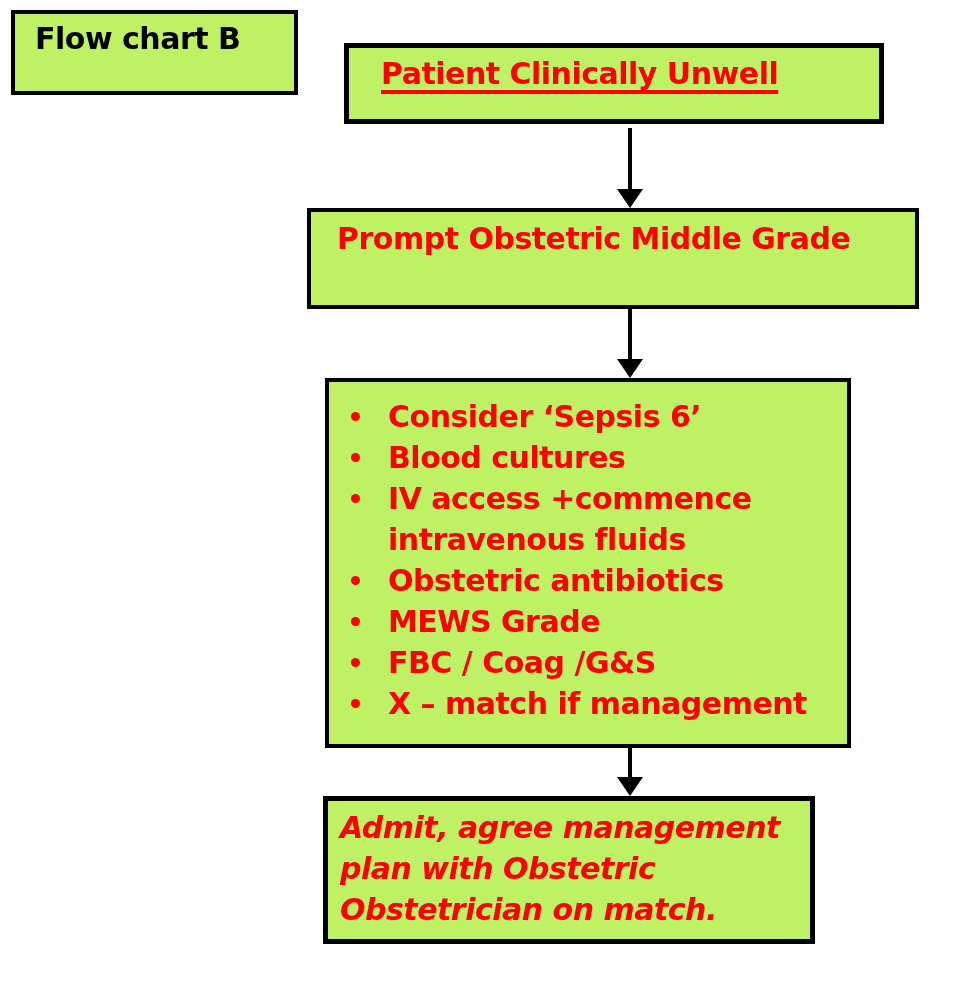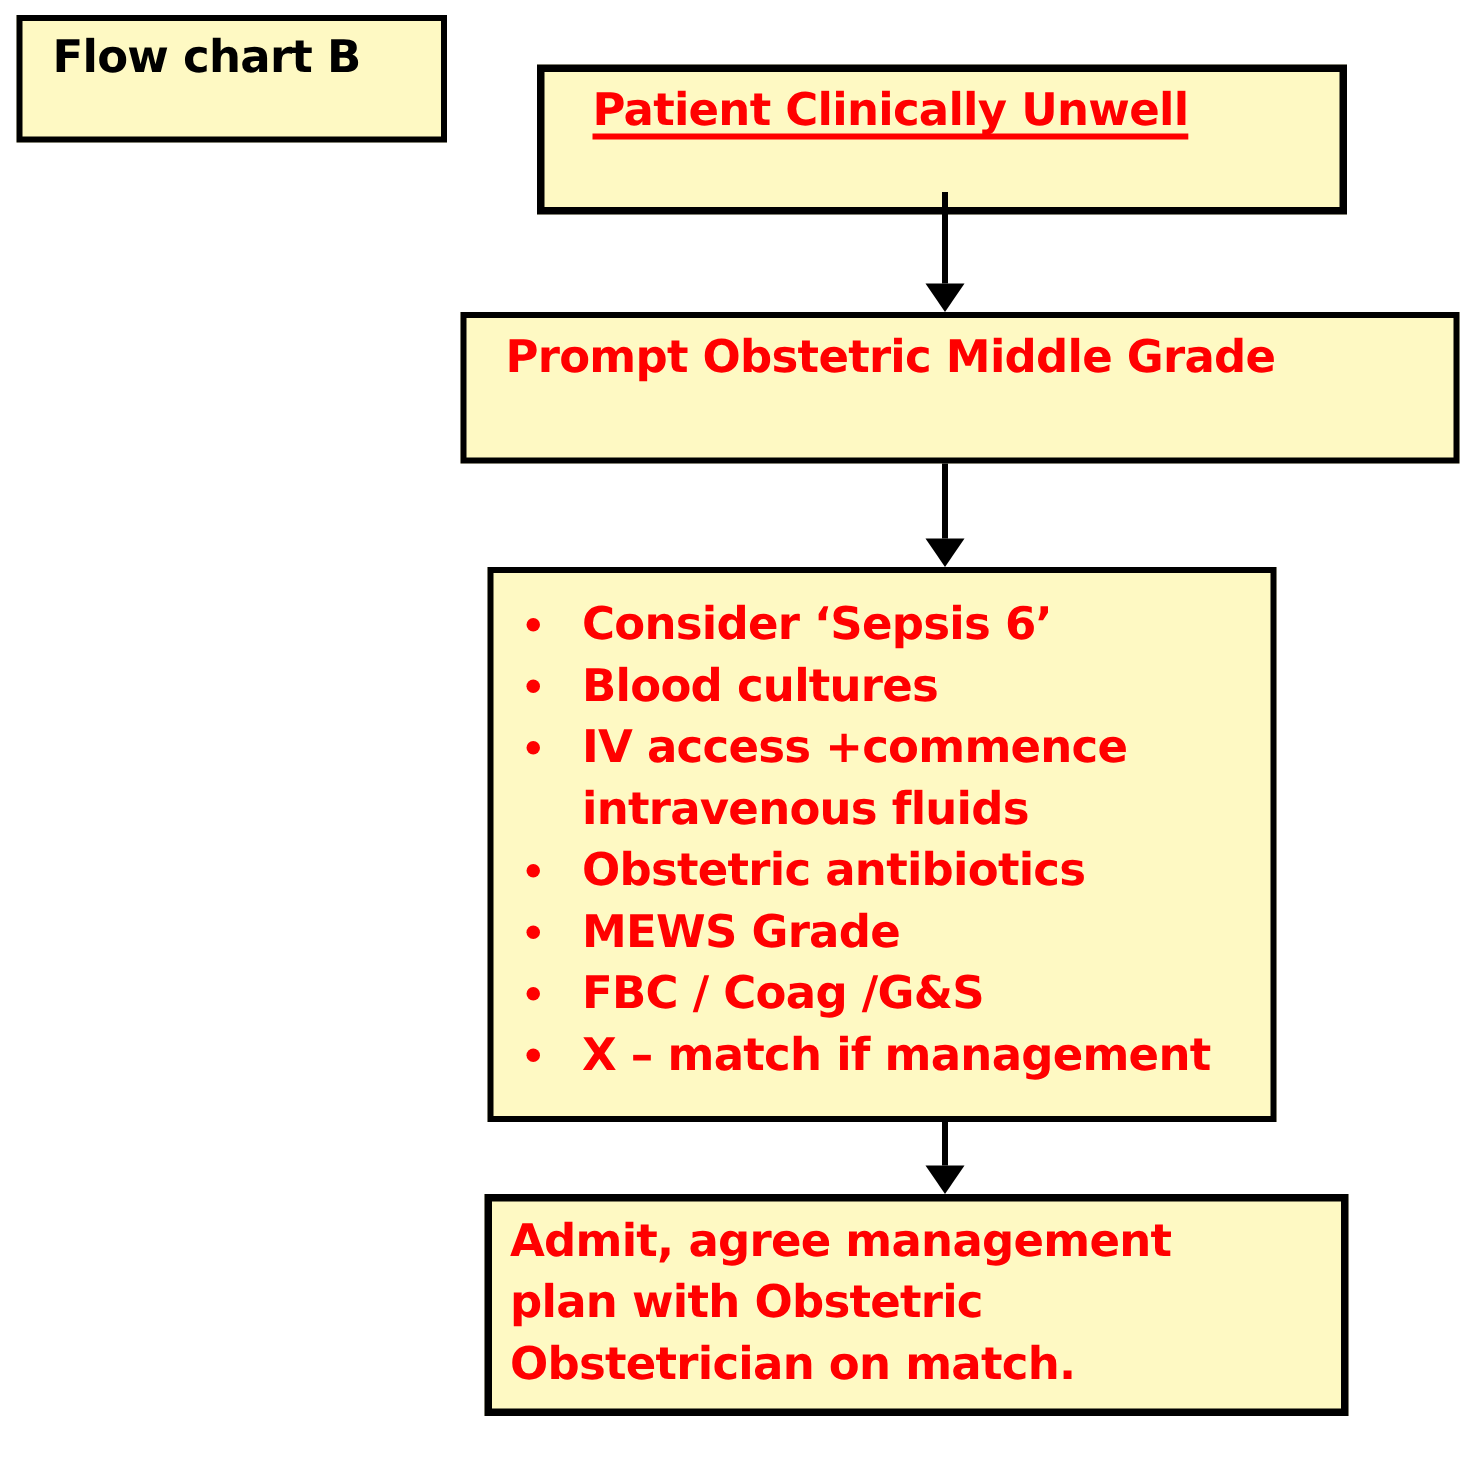--- a/index.html
+++ b/index.html
@@ -6,51 +6,51 @@
   .canvas {
     position: relative;
     width: 978px;
     height: 988px;
     background: #ffffff;
     font-family: "DejaVu Sans", sans-serif;
     overflow: hidden;
   }
   .box {
     position: absolute;
-    background: #fef9c3;
+    background: #bef264;
     box-sizing: border-box;
   }
   .label-box {
     left: 11px; top: 10px; width: 287px; height: 85px;
     border: 4px solid #000000;
     padding: 4px 0 0 20px;
     font-size: 30px; font-weight: bold; color: #000000;
     line-height: 41px;
     letter-spacing: -0.5px;
   }
   .node {
     border: 4px solid #000000;
     color: #ff0000;
     font-weight: bold;
     font-size: 30px;
     line-height: 41px;
     letter-spacing: -0.5px;
   }
   .node-start {
-    left: 358px; top: 43px; width: 540px; height: 100px;
+    left: 344px; top: 43px; width: 540px; height: 81px;
     border-width: 5px;
     padding: 5px 0 0 32px;
   }
   .node-start .underlined {
     text-decoration: underline;
     text-decoration-thickness: 4px;
     text-underline-offset: 6px;
   }
   .node-review {
-    left: 307px; top: 208px; width: 666px; height: 101px;
+    left: 307px; top: 208px; width: 612px; height: 101px;
     padding: 6px 0 18px 26px;
   }
   .node-actions {
     left: 325px; top: 378px; width: 526px; height: 370px;
     padding: 0;
   }
   .node-actions ul {
     list-style: none;
     margin: 14px 0 0 0;
     padding: 0;
@@ -66,23 +66,24 @@
     left: 22px; top: 16px;
     width: 9px; height: 9px;
     border-radius: 50%;
     background: #ff0000;
   }
   .node-actions li .bullet-text {
     display: inline-block;
     max-width: 460px;
   }
   .node-admit {
-    left: 323px; top: 796px; width: 576px; height: 148px;
+    left: 323px; top: 796px; width: 492px; height: 148px;
     border-width: 5px;
     padding: 6px 0 0 12px;
+    font-style: italic;
   }
   .arrow { position: absolute; width: 26px; }
   .arrow .stem {
     position: absolute; left: 11px; top: 0;
     width: 4px; background: #000000;
   }
   .arrow .head {
     position: absolute; left: 0; bottom: 0;
     width: 0; height: 0;
     border-left: 13px solid transparent;

